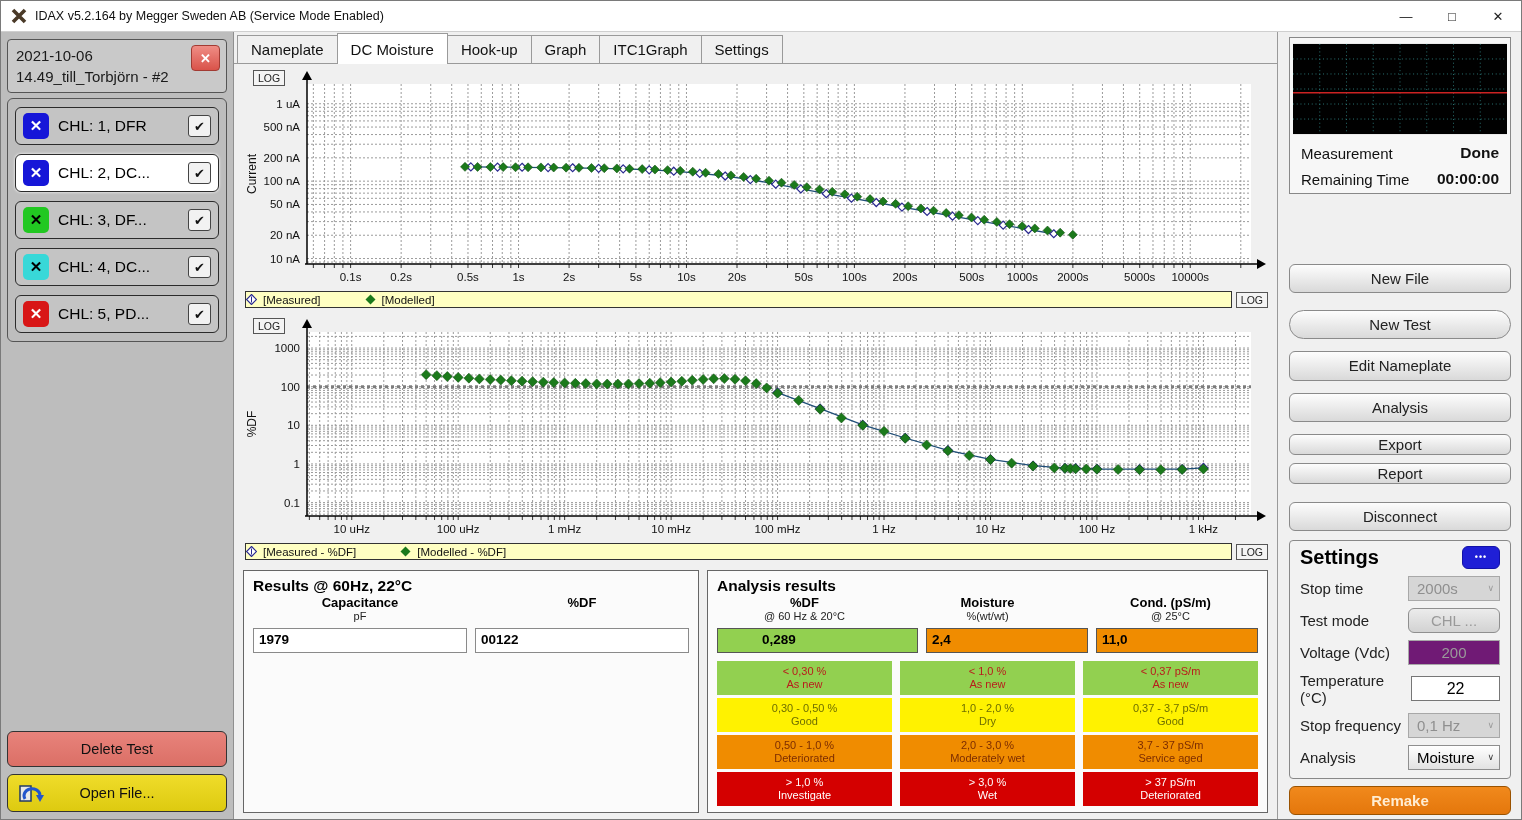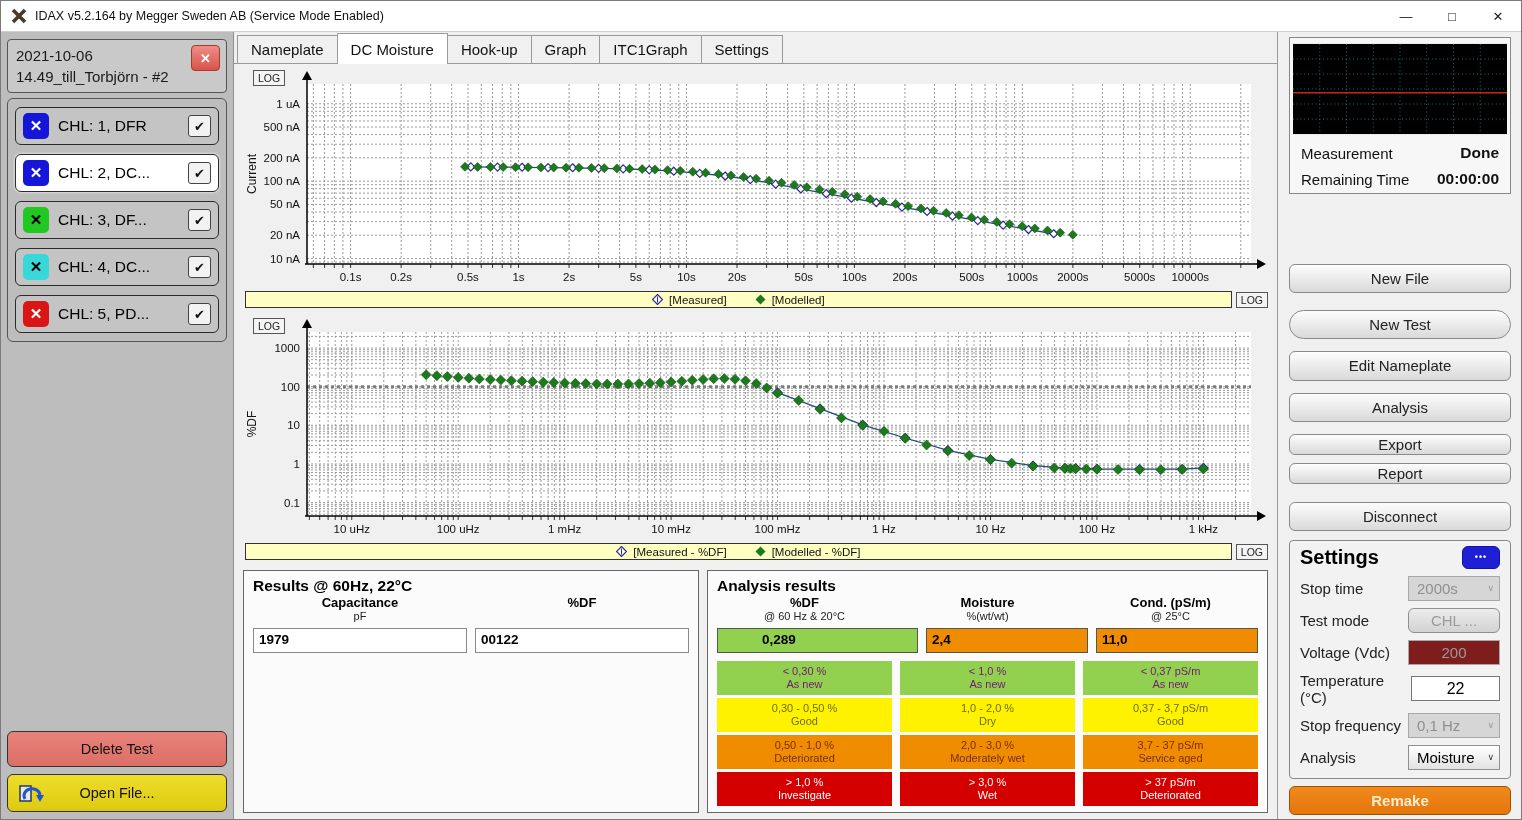--- a/index.html
+++ b/index.html
@@ -30,21 +30,21 @@
   .main{width:1044px;flex:0 0 1044px;display:flex;flex-direction:column;border-right:1px solid #9a9a9a;box-sizing:border-box;background:#f0f0f0;}
   .tabbar{height:31px;flex:0 0 31px;display:flex;align-items:flex-end;padding-left:3px;border-bottom:1px solid #9a9a9a;}
   .tab{padding:5px 13px 5px;font-size:15px;color:#111;border:1px solid #9a9a9a;border-bottom:none;background:#f0f0f0;margin-right:-1px;}
   .tab.active{background:#fff;padding-top:7px;margin-bottom:-1px;padding-bottom:6px;}
   .content{flex:1;padding:2px 9px 6px;display:flex;flex-direction:column;min-height:0;}
   .chart-block{position:relative;margin-top:4px;}
   .logchip{display:inline-block;border:1px solid #555;background:#f4f4f4;font-size:10.5px;padding:1px 4px;color:#222;line-height:12px;}
   .corner{position:absolute;left:10px;top:0;z-index:2;}
   svg.chart{display:block;}
   .legend-row{display:flex;align-items:center;gap:4px;margin:1px 0 0 2px;}
-  .legendbar{flex:1;height:15px;background:#ffffc2;border:1px solid #333;display:flex;align-items:center;justify-content:center;gap:28px;font-size:11.5px;color:#111;}
+  .legendbar{flex:1;height:15px;background:#ffffc2;border:1px solid #333;display:flex;align-items:center;justify-content:flex-start;gap:44px;font-size:11.5px;color:#111;}
   .leg{display:flex;align-items:center;gap:6px;}
   
   .results-row{display:flex;gap:8px;margin-top:10px;flex:1;min-height:0;}
   .panel{background:#fbfbfb;border:1px solid #666;padding:6px 9px;box-sizing:border-box;}
   .panel h3{margin:0;font-size:15.5px;color:#000;}
   .results{width:456px;flex:0 0 456px;}
   .analysis{flex:1;display:flex;flex-direction:column;min-height:0;}
   .res-cols,.an-heads,.an-vals{display:flex;gap:8px;}
   .res-col,.an-h{flex:1;text-align:center;}
   .hdr{font-size:13px;font-weight:bold;color:#000;}
@@ -75,21 +75,21 @@
   .set-head h2{margin:0;font-size:20px;color:#000;}
   .more{width:38px;height:23px;border-radius:6px;background:#1f1fd6;border:1px solid #1212a8;color:#fff;font-size:9px;letter-spacing:1px;display:flex;align-items:center;justify-content:center;font-weight:bold;}
   .srow{display:flex;justify-content:space-between;align-items:center;margin-top:7px;}
   .slabel{font-size:15px;color:#222;}
   .ctrl{width:92px;height:25px;box-sizing:border-box;display:flex;align-items:center;font-size:15px;}
   .ctrl.sel{border:1px solid #a8a8a8;background:#d6d6d6;color:#8f8f8f;padding:0 5px 0 8px;justify-content:space-between;}
   .chev{font-size:9px;color:#9a9a9a;font-style:normal;}
   .ctrl.sel.enabled{background:linear-gradient(#ffffff,#e2e2e2);color:#000;border-color:#8f8f8f;}
   .ctrl.sel.enabled .chev{color:#333;}
   .ctrl.btnlike{border:1px solid #8f8f8f;border-radius:6px;background:linear-gradient(#ececec,#d2d2d2);color:#9a9a9a;justify-content:center;}
-  .ctrl.inp{border:1px solid #a8a8a8;background:#7f1d1d;color:#9a9a9a;justify-content:center;}
+  .ctrl.inp{border:1px solid #a8a8a8;background:#701a75;color:#9a9a9a;justify-content:center;}
   .ctrl.inp.enabled{background:#fff;color:#000;border-color:#777;font-size:16px;}
   .remake{margin-top:7px;height:33px;border-radius:6px;border:1px solid #9a5200;background:linear-gradient(#f1891c,#e4770c);color:#ffedd2;font-weight:bold;font-size:15px;font-family:inherit;}
 </style>
 </head>
 <body>
 
 <div class="window">
   <div class="titlebar">
     <span class="app-icon">
       <svg width="16" height="16">
@@ -773,21 +773,21 @@
                 </div>
               </div>
             <div class="an-vals">
 
             <div class="valbox" style="background: rgb(146, 208, 80); padding-left: 44px;">0,289</div>
                 <div class="valbox" style="background: rgb(240, 140, 0);">2,4</div>
                 <div class="valbox" style="background: rgb(240, 140, 0);">11,0</div>
               </div>
             <div class="an-classes">
 
-            <div class="crow" style="color: #701a75;">
+            <div class="crow" style="color: #b91c1c;">
                   <div class="ccell" style="background: rgb(146, 208, 80);">
                     <span>&lt; 0,30 %</span>
                     <span>As new</span>
                   </div>
                   <div class="ccell" style="background: rgb(146, 208, 80);">
                     <span>&lt; 1,0 %</span>
                     <span>As new</span>
                   </div>
                   <div class="ccell" style="background: rgb(146, 208, 80);">
                     <span>&lt; 0,37 pS/m</span>

